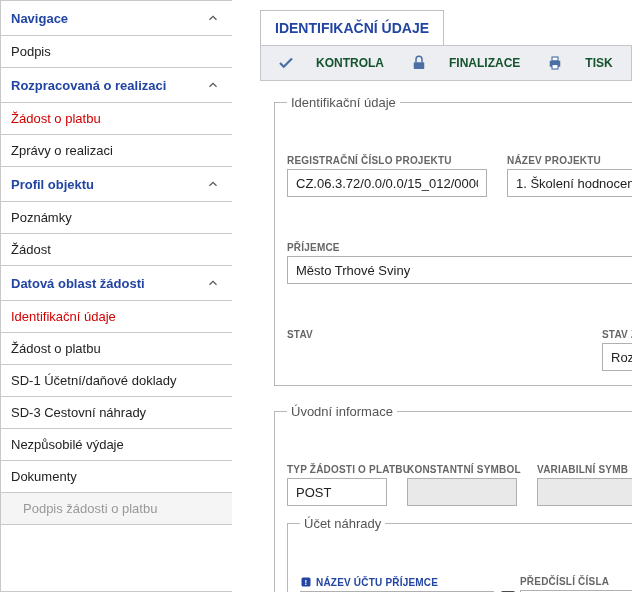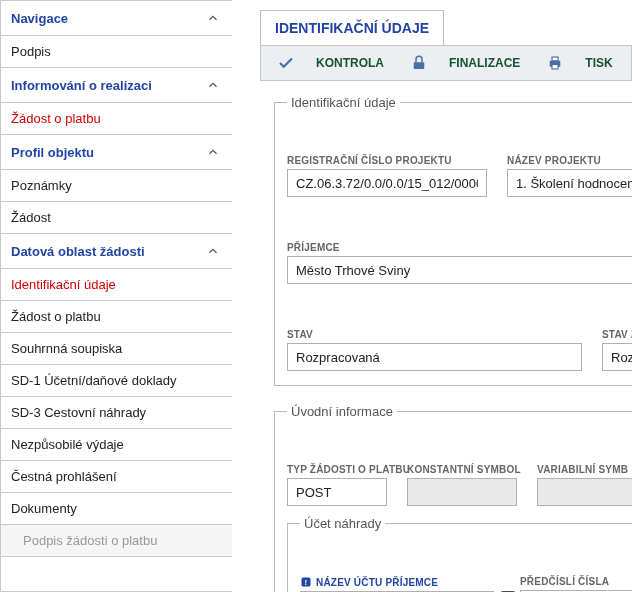--- a/index.html
+++ b/index.html
@@ -60,30 +60,33 @@
       <span class="chevron">
           <svg viewBox="0 0 24 24">
             <polyline points="6 15 12 9 18 15"></polyline>
           </svg>
         </span>
     </div>
     <div class="nav-item nav-link">
         <span>Podpis</span>
       </div>
     <div class="nav-item nav-header">
-      <span>Informování o realizaci</span>
+      <span>Rozpracovaná o realizaci</span>
       <span class="chevron">
           <svg viewBox="0 0 24 24">
             <polyline points="6 15 12 9 18 15"></polyline>
           </svg>
         </span>
     </div>
     <div class="nav-item nav-red">
         <span>Žádost o platbu</span>
       </div>
+    <div class="nav-item nav-link">
+        <span>Zprávy o realizaci</span>
+      </div>
     <div class="nav-item nav-header">
       <span>Profil objektu</span>
       <span class="chevron">
           <svg viewBox="0 0 24 24">
             <polyline points="6 15 12 9 18 15"></polyline>
           </svg>
         </span>
     </div>
     <div class="nav-item nav-link">
         <span>Poznámky</span>
@@ -99,33 +102,27 @@
           </svg>
         </span>
     </div>
     <div class="nav-item nav-red">
         <span>Identifikační údaje</span>
       </div>
     <div class="nav-item nav-link">
         <span>Žádost o platbu</span>
       </div>
     <div class="nav-item nav-link">
-        <span>Souhrnná soupiska</span>
-      </div>
-    <div class="nav-item nav-link">
         <span>SD-1 Účetní/daňové doklady</span>
       </div>
     <div class="nav-item nav-link">
         <span>SD-3 Cestovní náhrady</span>
       </div>
     <div class="nav-item nav-link">
         <span>Nezpůsobilé výdaje</span>
-      </div>
-    <div class="nav-item nav-link">
-        <span>Čestná prohlášení</span>
       </div>
     <div class="nav-item nav-link">
         <span>Dokumenty</span>
       </div>
     <div class="nav-item nav-inactive">
         <span>Podpis žádosti o platbu</span>
       </div>
   </div>
 
   <div class="main">
@@ -179,21 +176,20 @@
         </div>
         <div class="row">
           <div class="field" style="flex:1">
             <span class="label">PŘÍJEMCE</span>
             <input type="text" value="Město Trhové Sviny" style="">
           </div>
         </div>
         <div class="row" style="margin-bottom:0">
           <div class="field" style="width:295px">
             <span class="label">STAV</span>
-            <input type="text" value="Rozpracovaná" style="">
           </div>
           <div class="field" style="flex:1">
             <span class="label">STAV Z</span>
             <input type="text" value="Rozp" style="">
           </div>
         </div>
       </fieldset>
 
       <fieldset>
         <legend>Úvodní informace</legend>

